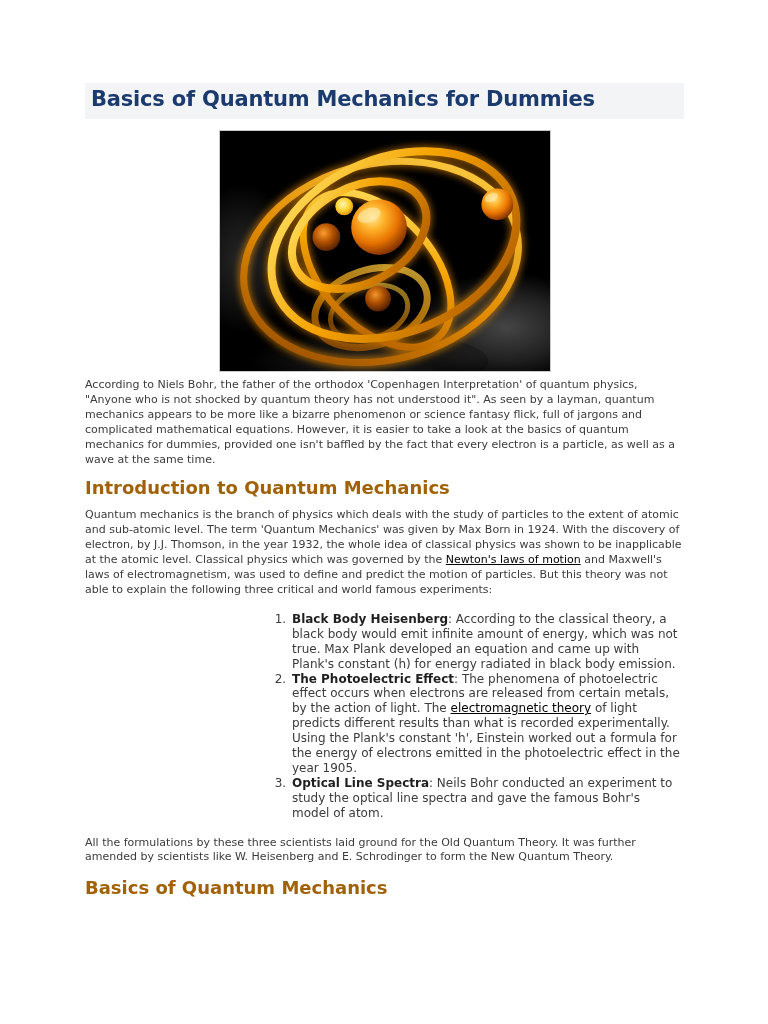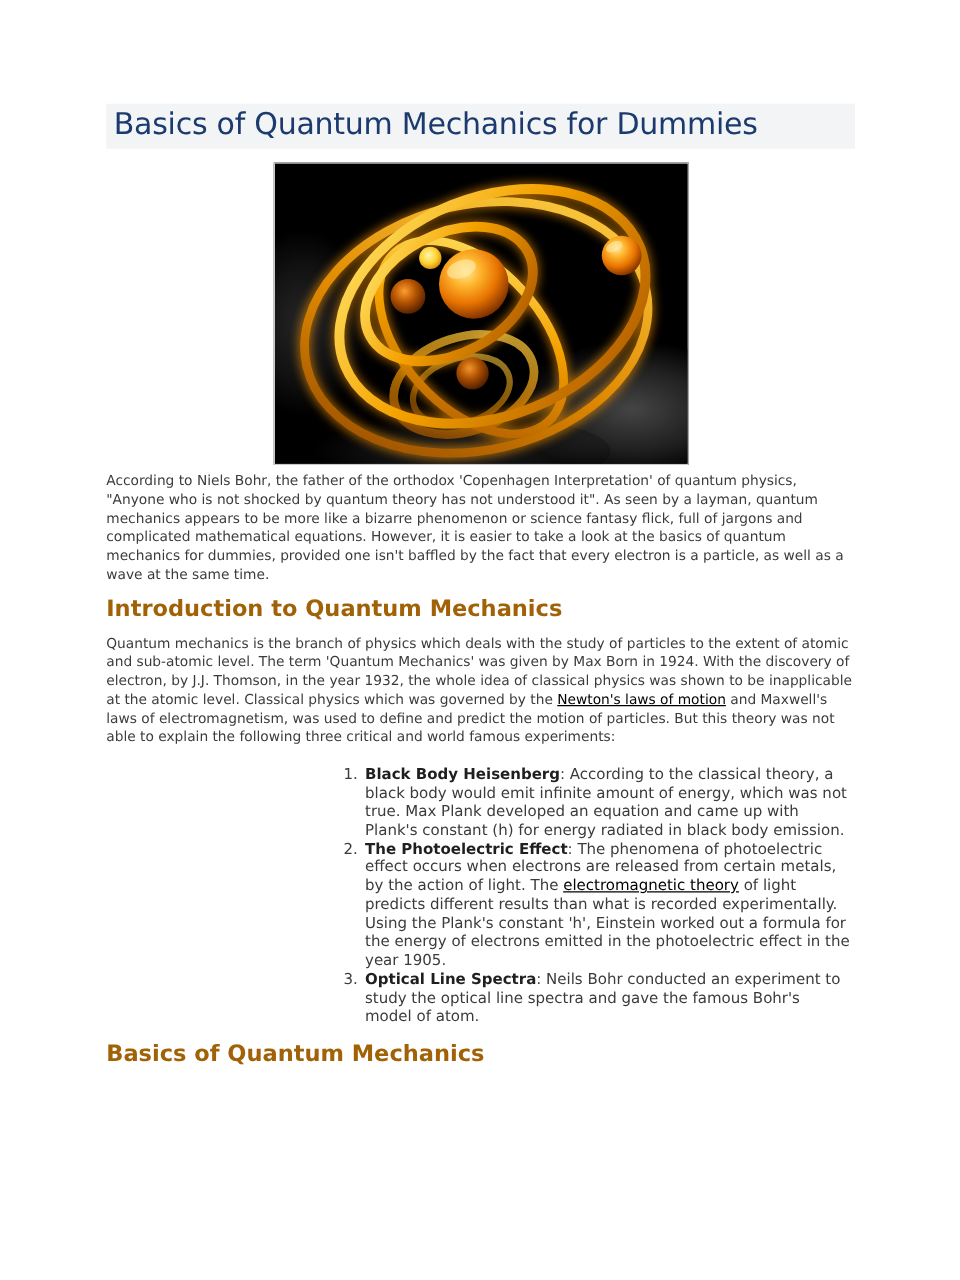--- a/index.html
+++ b/index.html
@@ -8,22 +8,22 @@
 
   .page { position:relative; width:768px; height:1024px; background:#ffffff; }
   .content { position:absolute; left:85px; top:83px; width:599px; }
 
   
   .header-block {
     background:#f3f4f6;
     padding:4px 8px 7px 6px;
   }
   .doc-title {
-    font-size:24px;
-    font-weight:normal;
+    font-size:21px;
+    font-weight:bold;
     color:#1b3a6e;
     line-height:25px;
     letter-spacing:-0.2px;
   }
   .doc-intro {
     font-size:12px;
     line-height:15px;
     color:#3b3b3b;
     margin-top:2px;
   }
@@ -154,17 +154,18 @@
     <h2 class="section-heading h-introduction">Introduction to Quantum Mechanics</h2>
 
     <p class="body-text p-introduction"><span>Quantum mechanics is the branch of physics which deals with the study of particles to the extent of atomic and sub-atomic level. The term 'Quantum Mechanics' was given by Max Born in 1924. With the discovery of electron, by J.J. Thomson, in the year 1932, the whole idea of classical physics was shown to be inapplicable at the atomic level. Classical physics which was governed by the </span><a class="doc-link">Newton's laws of motion</a><span> and Maxwell's laws of electromagnetism, was used to define and predict the motion of particles. But this theory was not able to explain the following three critical and world famous experiments:</span></p>
 
     <ol class="experiments">
       <li><span class="item-label">Black Body Heisenberg</span><span>: According to the classical theory, a black body would emit infinite amount of energy, which was not true. Max Plank developed an equation and came up with Plank's constant (h) for energy radiated in black body emission.</span></li>
       <li><span class="item-label">The Photoelectric Effect</span><span>: The phenomena of photoelectric effect occurs when electrons are released from certain metals, by the action of light. The </span><a class="doc-link">electromagnetic theory</a><span> of light predicts different results than what is recorded experimentally. Using the Plank's constant 'h', Einstein worked out a formula for the energy of electrons emitted in the photoelectric effect in the year 1905.</span></li>
       <li><span class="item-label">Optical Line Spectra</span><span>: Neils Bohr conducted an experiment to study the optical line spectra and gave the famous Bohr's model of atom.</span></li>
     </ol>
 
+    <p class="body-text p-closing">All the formulations by these three scientists laid ground for the Old Quantum Theory. It was further amended by scientists like W. Heisenberg and E. Schrodinger to form the New Quantum Theory.</p>
 
     <h2 class="section-heading h-basics">Basics of Quantum Mechanics</h2>
 
   </div>
 </div>
 
 </body></html>

